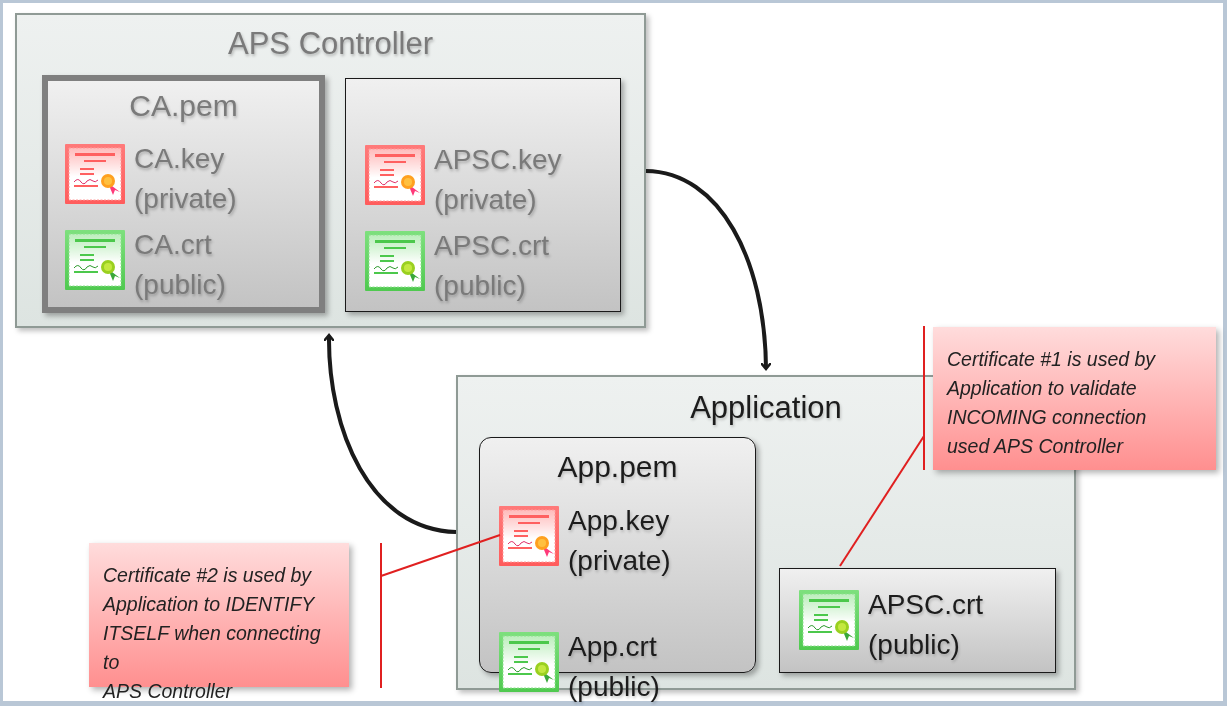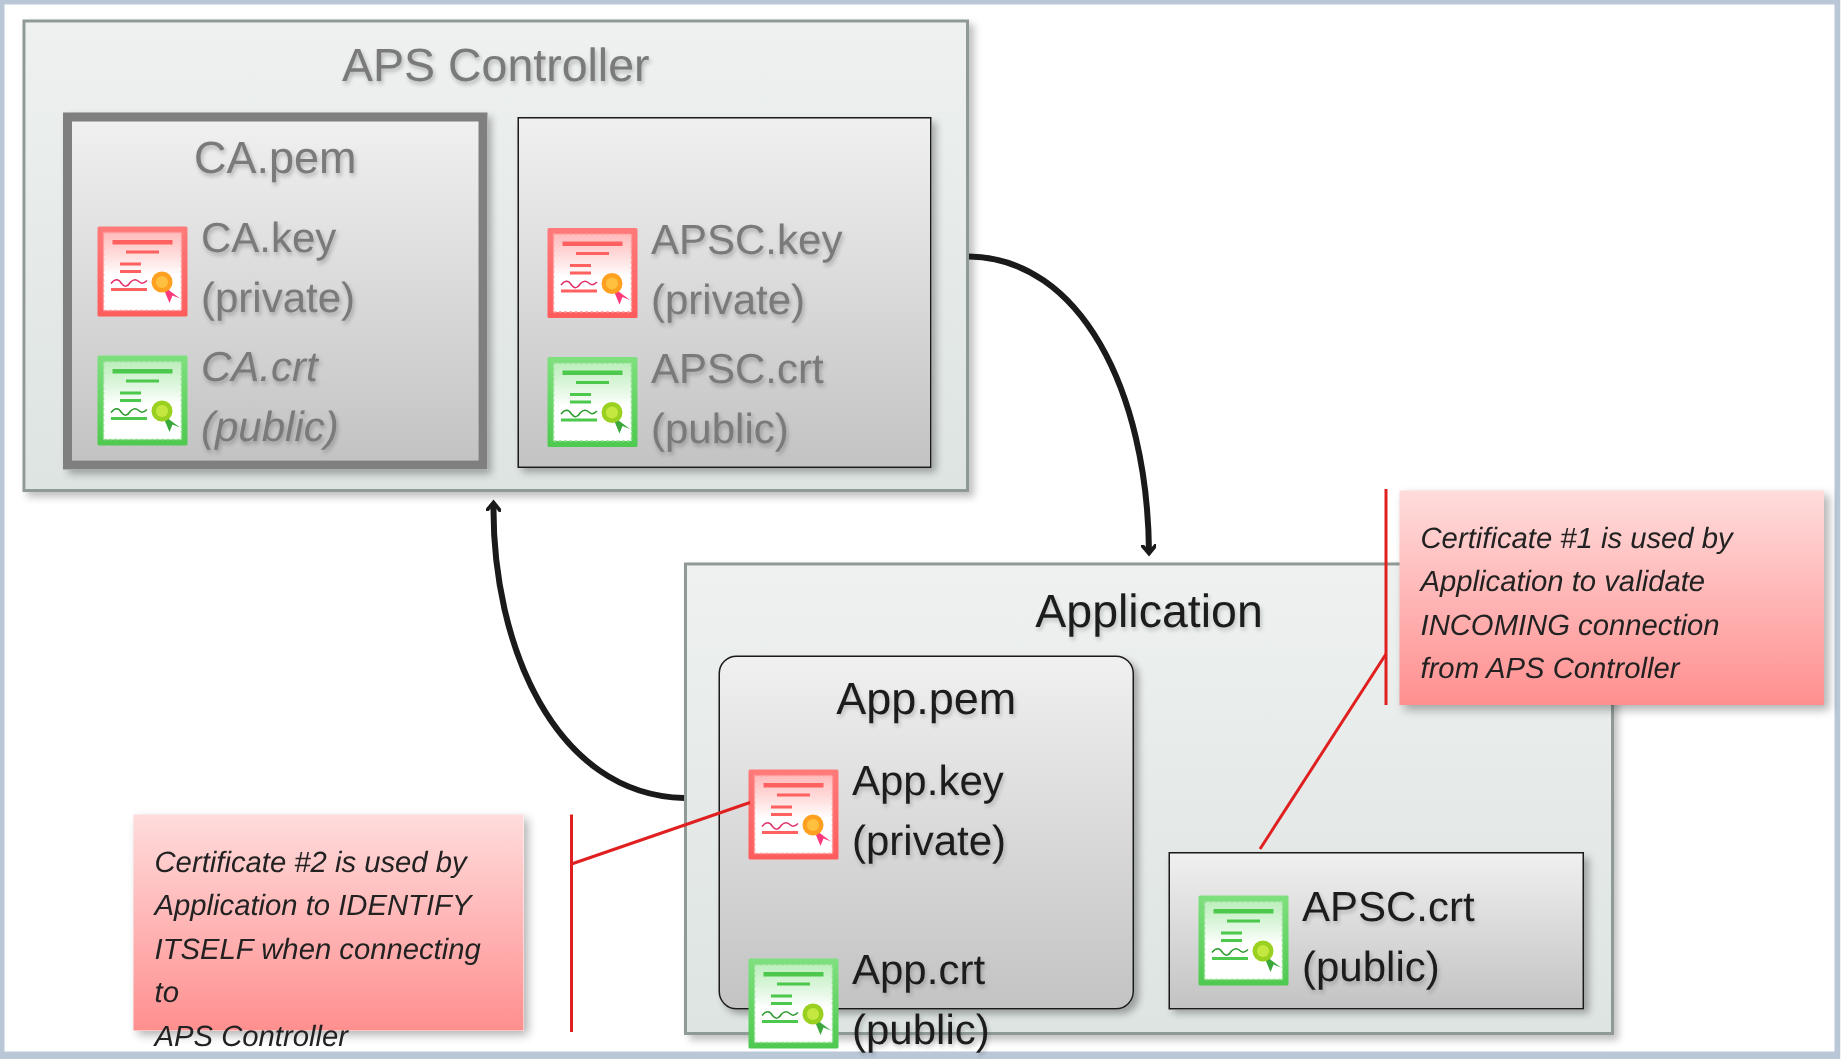--- a/index.html
+++ b/index.html
@@ -9,21 +9,21 @@
 
   .outer { position: absolute; background: linear-gradient(180deg, #eef1f0 0%, #dde4e1 100%); border: 2px solid #8f9a95; box-shadow: 3px 3px 5px rgba(0,0,0,0.25); }
   .outer .title { position: absolute; left: 0; right: 0; text-align: center; font-size: 31px; }
   .pem { position: absolute; background: linear-gradient(180deg, #f0f0f0 0%, #c3c3c3 100%); border: 1px solid #1a1a1a; box-shadow: 3px 3px 5px rgba(0,0,0,0.3); }
   .pem.thick { border: 6px solid #7f7f7f; }
   .pem .title { position: absolute; left: 0; right: 0; text-align: center; font-size: 30px; }
 
   .muted { color: #7a7a7a; text-shadow: 1px 2px 3px rgba(0,0,0,0.25); }
   .dark { color: #1c1c1c; text-shadow: 1px 2px 3px rgba(0,0,0,0.2); }
 
-  .cert { position: absolute; display: flex; align-items: center; }
+  .cert { position: absolute; display: flex; align-items: flex-start; }
   .cert-icon { width: 62px; height: 62px; flex: none; margin-top: 4px; }
   .cert-text { margin-left: 8px; font-size: 28px; line-height: 40px; }
 
   .callout { position: absolute; background: linear-gradient(180deg, #ffdcdc 0%, #ff8f8f 100%); box-shadow: 3px 3px 6px rgba(0,0,0,0.3); color: #222; font-style: italic; font-size: 19.5px; line-height: 29px; padding: 18px 14px; }
 
   svg.overlay { position: absolute; left: 0; top: 0; pointer-events: none; }
 </style>
 </head>
 <body>
 
@@ -80,21 +80,21 @@
     <div class="title muted" style="top:8px;">CA.pem</div>
     <div class="cert" style="left:16px; top:58px;">
       <svg class="cert-icon">
           <use href="#certPriv"></use>
         </svg>
       <div class="cert-text muted">
         <div>CA.key</div>
         <div>(private)</div>
       </div>
     </div>
-    <div class="cert" style="left:16px; top:144px;font-style:italic;">
+    <div class="cert" style="left:16px; top:144px;">
       <svg class="cert-icon">
           <use href="#certPub"></use>
         </svg>
       <div class="cert-text muted">
         <div>CA.crt</div>
         <div>(public)</div>
       </div>
     </div>
   </div>
 
@@ -155,21 +155,21 @@
         <div>(public)</div>
       </div>
     </div>
   </div>
 </div>
 
 <div class="callout" style="left:933px; top:327px; width:283px; height:143px;">
   <div>Certificate #1 is used by</div>
   <div>Application to validate</div>
   <div>INCOMING connection</div>
-  <div>from APS Controller</div>
+  <div>used APS Controller</div>
 </div>
 
 <div class="callout" style="left:89px; top:543px; width:260px; height:144px;">
   <div>Certificate #2 is used by</div>
   <div>Application to IDENTIFY</div>
   <div>ITSELF when connecting to</div>
   <div>APS Controller</div>
 </div>
 
 <svg class="overlay" width="1227" height="706">

